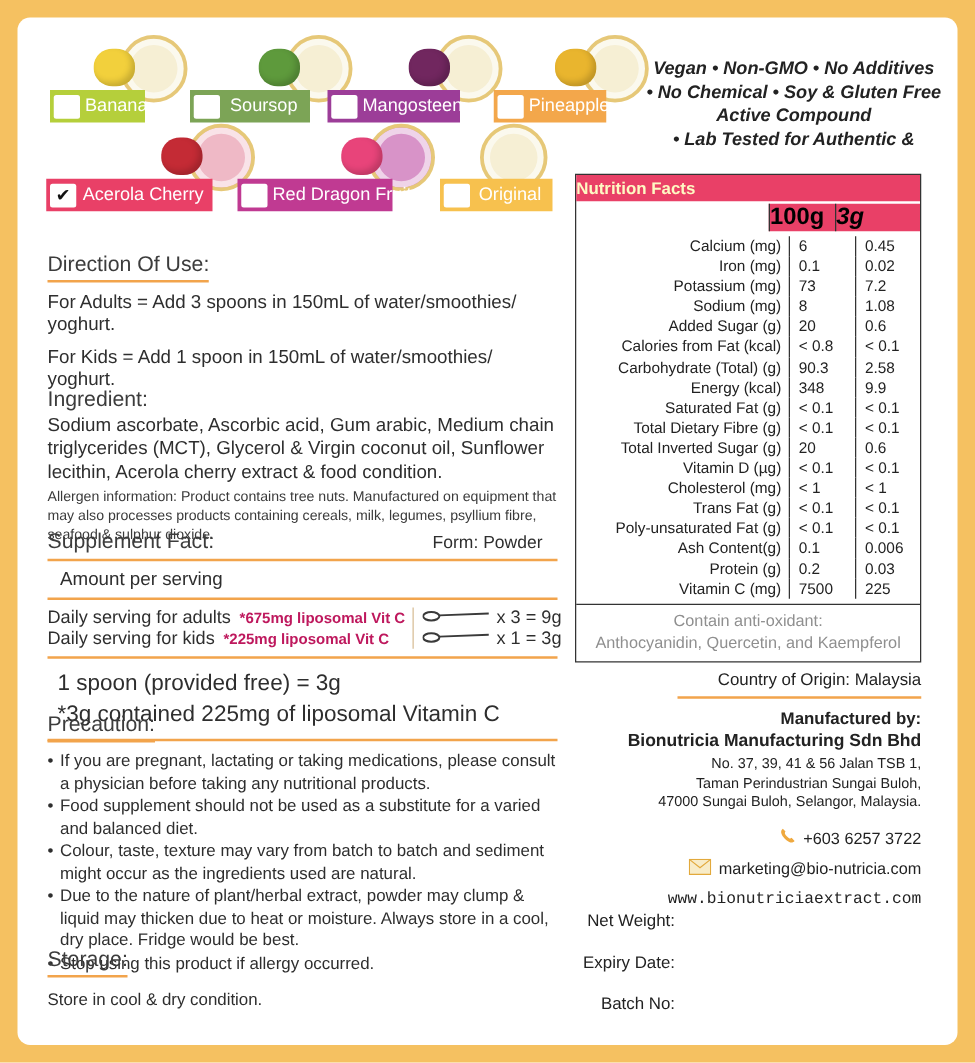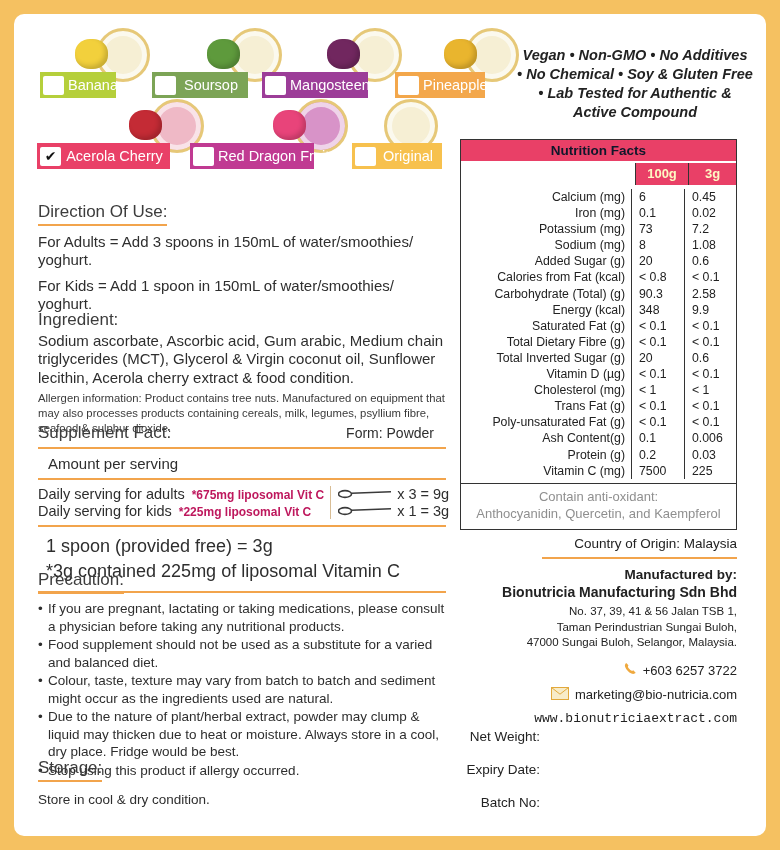--- a/index.html
+++ b/index.html
@@ -38,26 +38,26 @@
   .rline{display:flex;align-items:center;gap:3px;height:16.5px;}
   .scalc{font-size:14.5px;white-space:nowrap;}
   .sup-notes{padding:3px 0 3px 8px;}
   .sup-notes div{font-size:18px;line-height:1.4;}
   .bullet{display:flex;font-size:13.5px;line-height:1.3;margin-top:1px;}
   .bdot{width:10px;flex:0 0 auto;}
   .btext{flex:1;}
 
   
   .ntable{position:absolute;left:460px;top:139px;width:277px;border:1.6px solid #333;background:#fff;box-sizing:border-box;}
-  .nhead{background:#E94067;color:#0f172a;text-align:center;font-weight:bold;font-size:13.5px;padding:3px 0;margin-bottom:2px;}
+  .nhead{background:#E94067;color:#fef9c3;font-weight:bold;font-size:13.5px;padding:3px 0;margin-bottom:2px;}
   .ncols{display:flex;height:22px;}
   .nc0{flex:1;}
-  .nc1,.nc2{background:#E94067;color:#fef9c3;font-weight:bold;font-size:13px;text-align:center;line-height:22px;border-left:1.5px solid #333;box-sizing:border-box;}
+  .nc1,.nc2{background:#E94067;color:#000000;font-weight:bold;font-size:19px;line-height:22px;border-left:1.5px solid #333;box-sizing:border-box;}
   .nc1{width:53px;}
-  .nc2{width:48px;}
+  .nc2{width:68px;font-style:italic;}
   .nbody{padding:4px 0;}
   .nrow{display:flex;font-size:12.3px;line-height:16.1px;color:#222;}
   .nl{flex:1;text-align:right;padding-right:6px;}
   .nv1,.nv2{border-left:1.5px solid #333;padding-left:7px;box-sizing:border-box;}
   .nv1{width:53px;}
   .nv2{width:52px;}
   .nfoot{border-top:1.5px solid #333;text-align:center;color:#8F8F8F;font-size:13px;line-height:1.35;padding:4px 0 6px;}
 
   
   .origin{position:absolute;left:460px;top:536px;width:277px;text-align:right;}
@@ -134,22 +134,22 @@
         <span class="fbar" style="background: rgb(247, 193, 78);">
           <span class="cb"></span>
           <span class="fname">Original</span>
         </span>
       </div>
     </div>
 
   <div class="claims" id="claims">
       <div>Vegan • Non-GMO • No Additives</div>
       <div>• No Chemical • Soy &amp; Gluten Free</div>
+      <div>Active Compound</div>
       <div>• Lab Tested for Authentic &amp;</div>
-      <div>Active Compound</div>
     </div>
 
   <section class="lsec" style="top:202px">
     <h2 class="sec-title underlined">Direction Of Use:</h2>
     <p>For Adults = Add 3 spoons in 150mL of water/smoothies/​yoghurt.</p>
     <p>For Kids = Add 1 spoon in 150mL of water/smoothies/​yoghurt.</p>
   </section>
 
   <section class="lsec" style="top:310px">
     <h2 class="sec-title">Ingredient:</h2>

